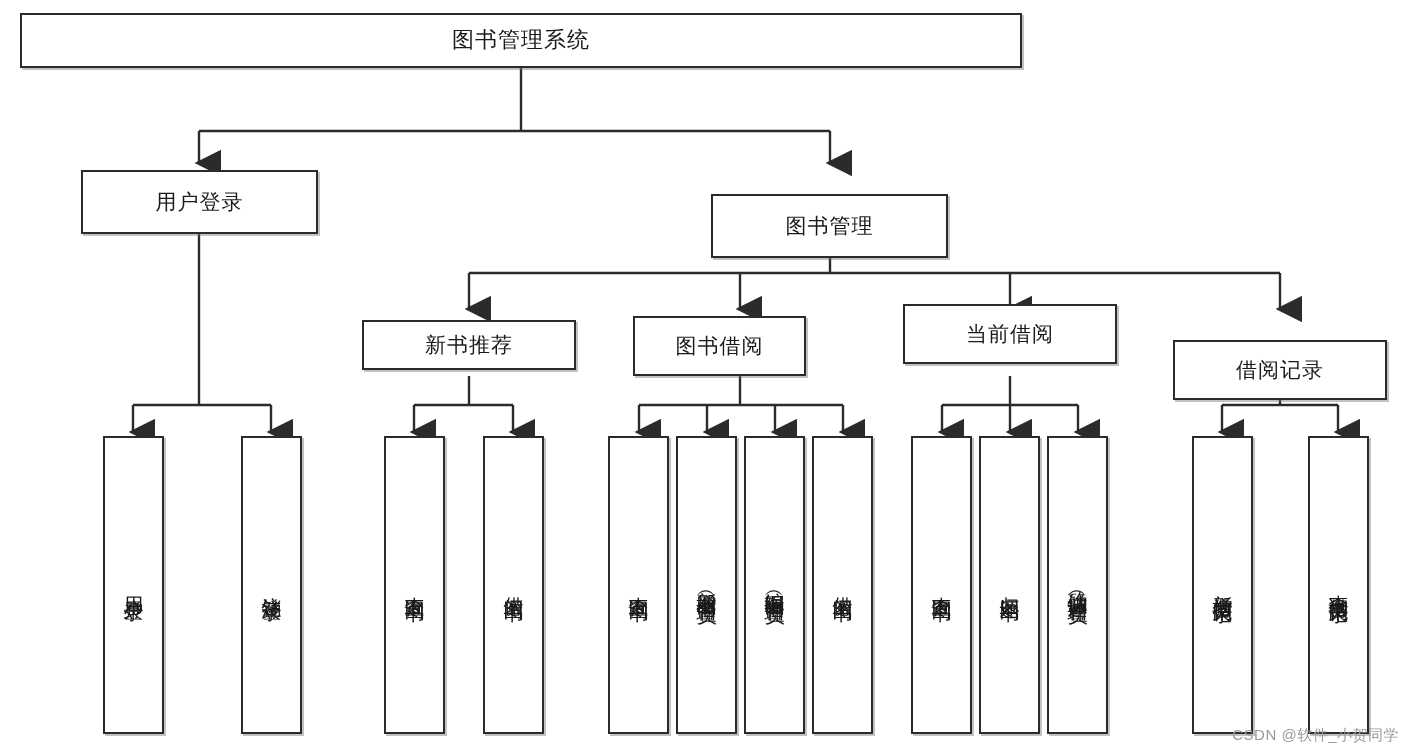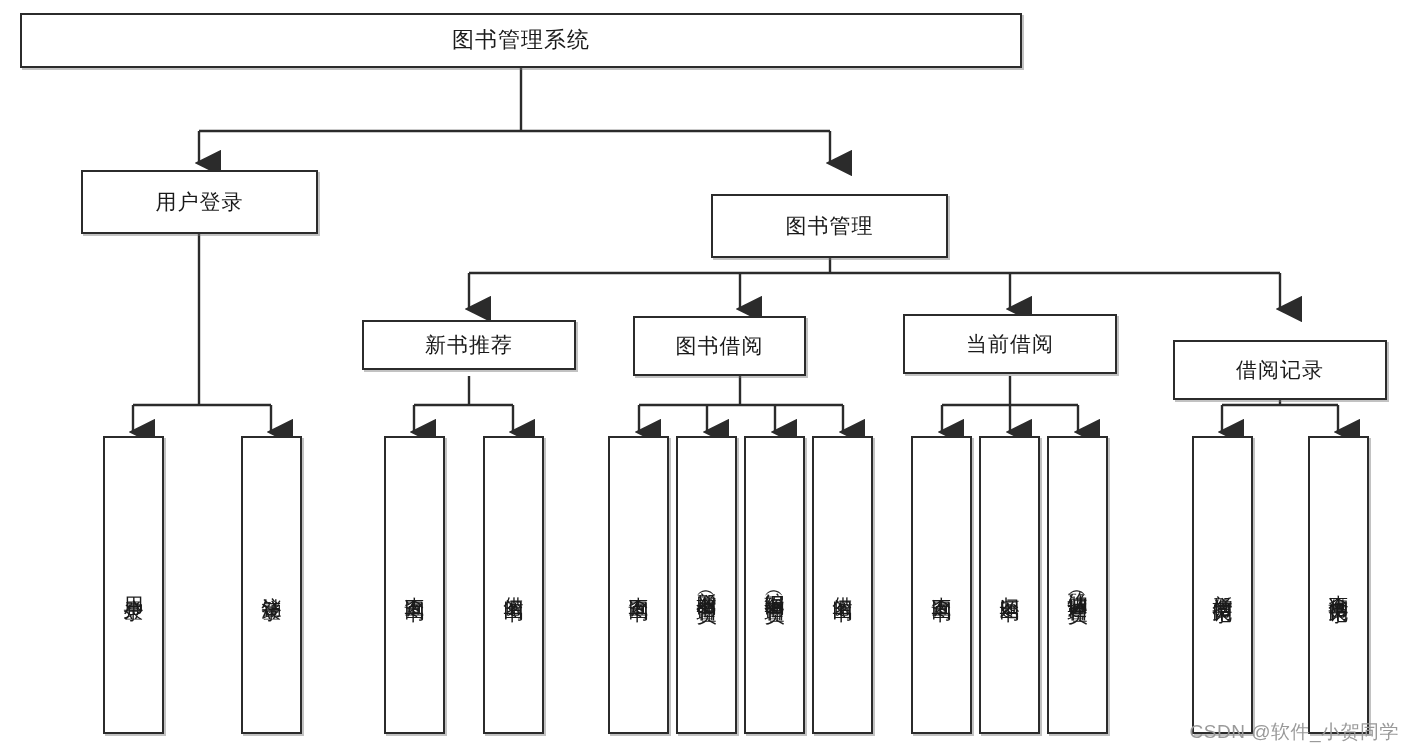--- a/index.html
+++ b/index.html
@@ -70,21 +70,21 @@
     stroke-width: 2.4;
     fill: none;
   }
   .arrow-head {
     fill: #2b2b2b;
   }
   #watermark {
     position: absolute;
     right: 6px;
     bottom: 2px;
-    font-size: 19px;
+    font-size: 15px;
     color: #9a9a9a;
     letter-spacing: 0.5px;
     white-space: nowrap;
   }
 </style>
 </head>
 <body>
 
 <div id="diagram">
 
@@ -149,21 +149,21 @@
   </div>
 
   <div class="node horiz" style="left:362px; top:320px; width:214px; height:50px;">
     <span>新书推荐</span>
   </div>
 
   <div class="node horiz" style="left:633px; top:316px; width:173px; height:60px;">
     <span>图书借阅</span>
   </div>
 
-  <div class="node horiz" style="left:903px; top:314px; width:214px; height:60px;">
+  <div class="node horiz" style="left:903px; top:304px; width:214px; height:60px;">
     <span>当前借阅</span>
   </div>
 
   <div class="node horiz" style="left:1173px; top:316px; width:214px; height:60px;margin-top:24px;">
     <span>借阅记录</span>
   </div>
 
   <div class="node vert" style="left:103px; top:436px; width:61px; height:298px;">
     <span class="vtext">用户登录</span>
   </div>

